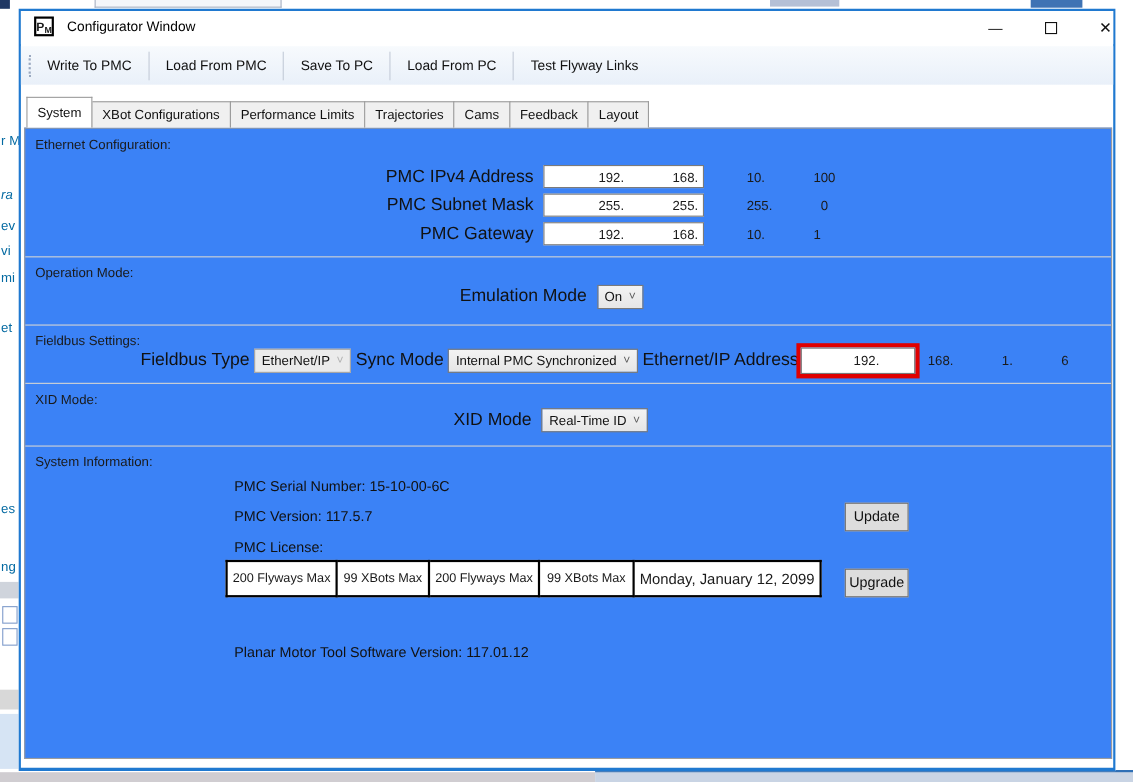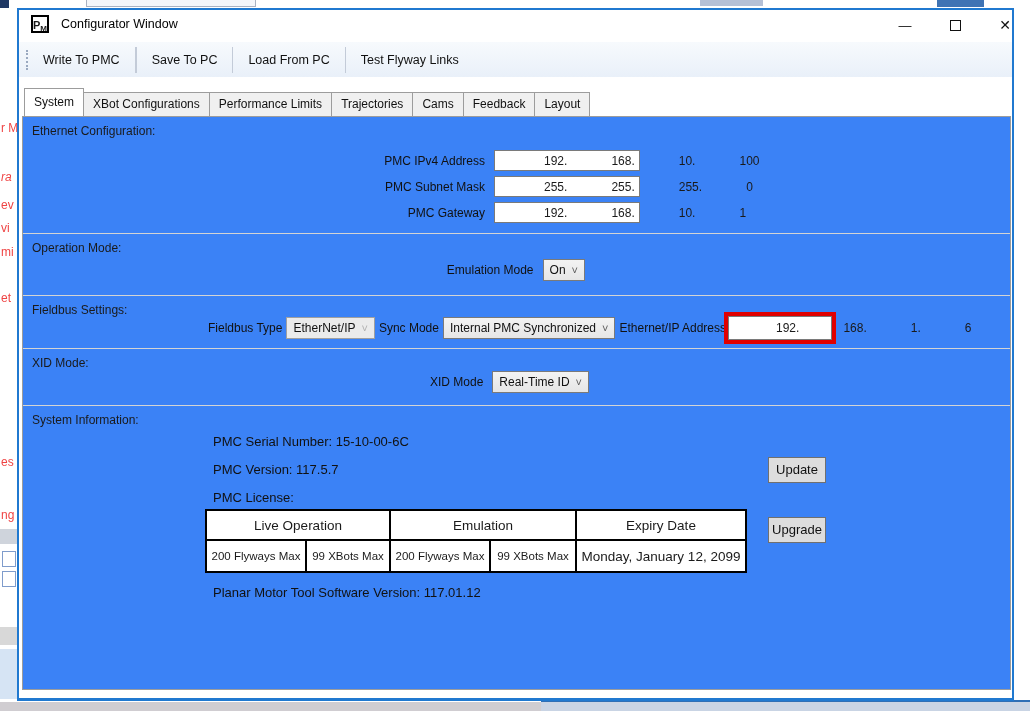--- a/index.html
+++ b/index.html
@@ -5,21 +5,21 @@
   * { margin:0; padding:0; box-sizing:border-box; }
   html,body { background:#ffffff; }
   body { font-family:"Liberation Sans", sans-serif; color:#1a1a1a; }
   #screen { position:relative; width:1030px; height:711px; background:#ffffff; overflow:hidden; }
 
   
   .bg-navy { position:absolute; left:0; top:0; width:9px; height:8px; background:#1f3864; }
   .bg-topbox { position:absolute; left:86px; top:0; width:170px; height:7px; background:#f4f6fa; border:1px solid #a9b2c2; border-top:none; }
   .bg-topbar1 { position:absolute; left:700px; top:0; width:63px; height:6px; background:#b5c0d6; }
   .bg-topbar2 { position:absolute; left:937px; top:0; width:47px; height:7px; background:#3f73b4; }
-  .frag { position:absolute; left:1px; width:28px; overflow:hidden; font-size:12px; color:#ef4444; white-space:nowrap; }
+  .frag { position:absolute; left:1px; width:28px; overflow:hidden; font-size:12px; color:#0369a1; white-space:nowrap; }
   .frag-0 { top:121px; } .frag-1 { top:170px;font-style:italic; } .frag-2 { top:198px; } .frag-3 { top:221px; }
   .frag-4 { top:245px; } .frag-5 { top:291px; } .frag-6 { top:455px; } .frag-7 { top:508px; }
   .bg-leftbar { position:absolute; left:0; top:529px; width:17px; height:15px; background:#cfd4dc; }
   .bg-minibox1 { position:absolute; left:2px; top:551px; width:14px; height:16px; background:#fff; border:1px solid #7f9ccb; }
   .bg-minibox2 { position:absolute; left:2px; top:571px; width:14px; height:16px; background:#fff; border:1px solid #7f9ccb; }
   .bg-graybox { position:absolute; left:0; top:627px; width:17px; height:18px; background:#d8d8d8; }
   .bg-bluebox { position:absolute; left:0; top:649px; width:17px; height:50px; background:#d6e4f4; }
   .bg-bottom-left { position:absolute; left:0; top:702px; width:541px; height:9px; background:#d0cdd1; }
   .bg-bottom-right { position:absolute; left:541px; top:700px; width:489px; height:11px; background:#c9d4e4; border-top:2px solid #2f6fb5; }
 
@@ -52,21 +52,21 @@
   .tab.active { background:#ffffff; height:28px; padding-top:6px; position:relative; z-index:4; }
 
   
   .content { position:absolute; left:3px; top:106px; width:989px; height:574px; background:#3b82f6;
              border:1px solid #9c9c9c; z-index:2; }
   .section { position:absolute; left:0; width:987px; }
   .sec-title { position:absolute; left:9px; top:7px; font-size:12px; color:#1a1a1a; }
   .divider { position:absolute; left:0; width:987px; height:0; border-top:1px solid #d4d4d4; }
 
   .form-row { position:absolute; display:flex; align-items:center; justify-content:flex-end; width:100%; }
-  .flabel { font-size:12px; color:#111; margin-right:9px; white-space:nowrap; }
+  .flabel { font-size:16px; color:#111; margin-right:9px; white-space:nowrap; }
 
   .ip-box { display:flex; align-items:center; width:146px; height:21px; border:1px solid #7a7a7a;
             background:#fff; font-size:12px; padding:0 5px; }
   .ip-box .octet { flex:1; text-align:center;margin-left:44px; }
   .ip-box .dot { flex:0; }
 
   .dropdown { display:inline-flex; align-items:center; justify-content:space-between; height:22px;
               background:linear-gradient(#f3f3f3,#e6e6e6); border:1px solid #7a7a7a; padding:0 6px;
               font-size:12px; color:#111; gap:6px; }
   .dropdown .chev { font-size:11px; color:#5a5a5a; line-height:1; }
@@ -142,20 +142,21 @@
         </div>
       <div class="ctl ctl-close">
           <span>✕</span>
         </div>
     </div>
 
     <div class="toolbar">
       <span class="grip"></span>
       <div class="tb-btn">Write To PMC</div>
       <span class="tb-sep"></span>
+      <div class="tb-btn">Load From PMC</div>
       <span class="tb-sep"></span>
       <div class="tb-btn">Save To PC</div>
       <span class="tb-sep"></span>
       <div class="tb-btn">Load From PC</div>
       <span class="tb-sep"></span>
       <div class="tb-btn">Test Flyway Links</div>
     </div>
 
     <div class="tabstrip">
       <div class="tab active">System</div>
@@ -268,25 +269,20 @@
       <div class="section sec-sysinfo">
         <span class="sec-title">System Information:</span>
         <span class="si-line si-serial">PMC Serial Number: 15-10-00-6C</span>
         <span class="si-line si-version">PMC Version: 117.5.7</span>
         <span class="si-line si-license">PMC License:</span>
         <div class="push-btn btn-update">Update</div>
         <div class="push-btn btn-upgrade">Upgrade</div>
 
         <table class="lic">
           <tbody>
-              <tr>
-            <th colspan="2">Live Operation</th>
-            <th colspan="2">Emulation</th>
-            <th>Expiry Date</th>
-          </tr>
           <tr>
             <td class="cw1">200 Flyways Max</td>
             <td class="cw2">99 XBots Max</td>
             <td class="cw3">200 Flyways Max</td>
             <td class="cw4">99 XBots Max</td>
             <td class="cw5 expiry">Monday, January 12, 2099</td>
           </tr>
         </tbody>
           </table>
 

